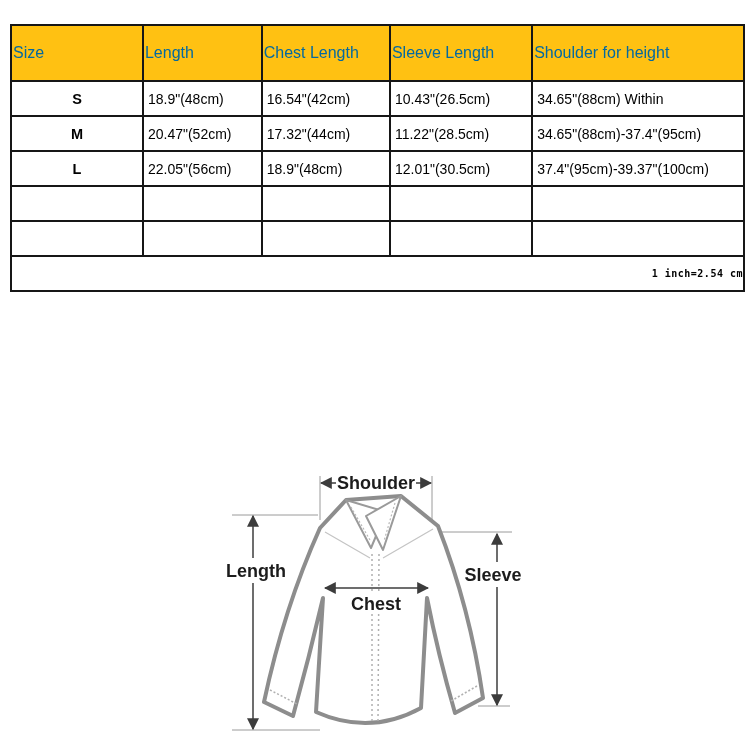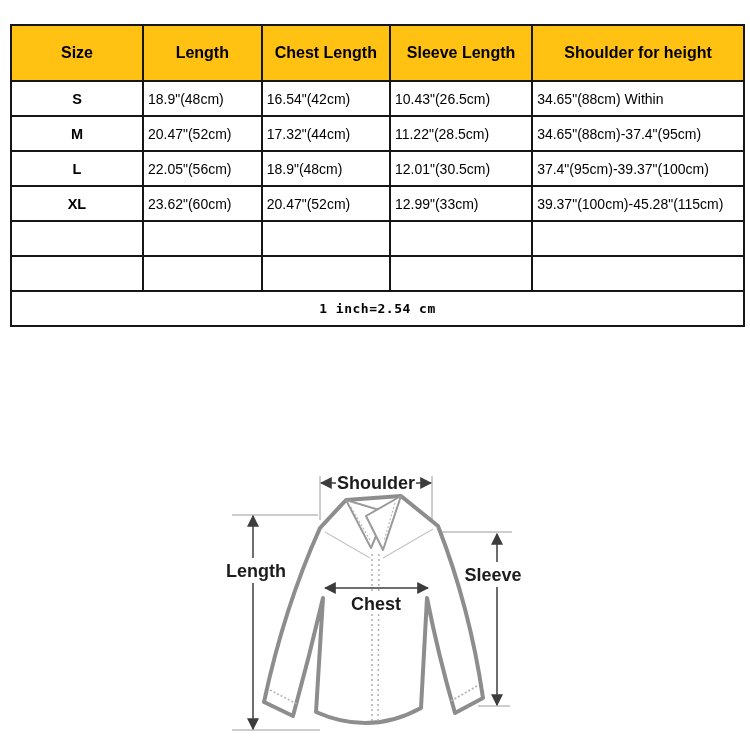--- a/index.html
+++ b/index.html
@@ -21,45 +21,45 @@
     table-layout: fixed;
   }
   #size-table th, #size-table td {
     border: 2px solid #161616;
     overflow: hidden;
     white-space: nowrap;
   }
   #size-table thead th {
     height: 52px;
     background: #FFC112;
-    color: #000000;
+    color: #0369a1;
     font-size: 16px;
-    font-weight: bold;
-    text-align: center;
+    font-weight: normal;
+    text-align: left;
   }
   #size-table td {
     height: 33px;
     font-size: 14px;
     color: #000;
     padding: 0 0 0 4px;
     text-align: left;
     vertical-align: middle;
   }
   #size-table td.size-cell {
     text-align: center;
     font-weight: bold;
     padding: 0;
     font-size: 14.5px;
   }
   #size-table tr.note-row td {
-    text-align: center;
+    text-align: right;
     padding: 0;
     font-family: "DejaVu Sans Mono", monospace;
     font-weight: bold;
-    font-size: 13px;
+    font-size: 10px;
     letter-spacing: 0.5px;
   }
   .col-size   { width: 18.0%; }
   .col-length { width: 16.2%; }
   .col-chest  { width: 17.5%; }
   .col-sleeve { width: 19.4%; }
   .col-height { width: 28.9%; }
   #shirt-diagram {
     position: absolute;
     left: 180px;
@@ -110,27 +110,20 @@
       <td>34.65"(88cm)-37.4"(95cm)</td>
     </tr>
     <tr>
       <td class="size-cell">L</td>
       <td>22.05"(56cm)</td>
       <td>18.9"(48cm)</td>
       <td>12.01"(30.5cm)</td>
       <td>37.4"(95cm)-39.37"(100cm)</td>
     </tr>
     <tr>
-      <td class="size-cell">XL</td>
-      <td>23.62"(60cm)</td>
-      <td>20.47"(52cm)</td>
-      <td>12.99"(33cm)</td>
-      <td>39.37"(100cm)-45.28"(115cm)</td>
-    </tr>
-    <tr>
       <td class="size-cell"></td>
       <td></td>
       <td></td>
       <td></td>
       <td></td>
     </tr>
     <tr>
       <td class="size-cell"></td>
       <td></td>
       <td></td>

